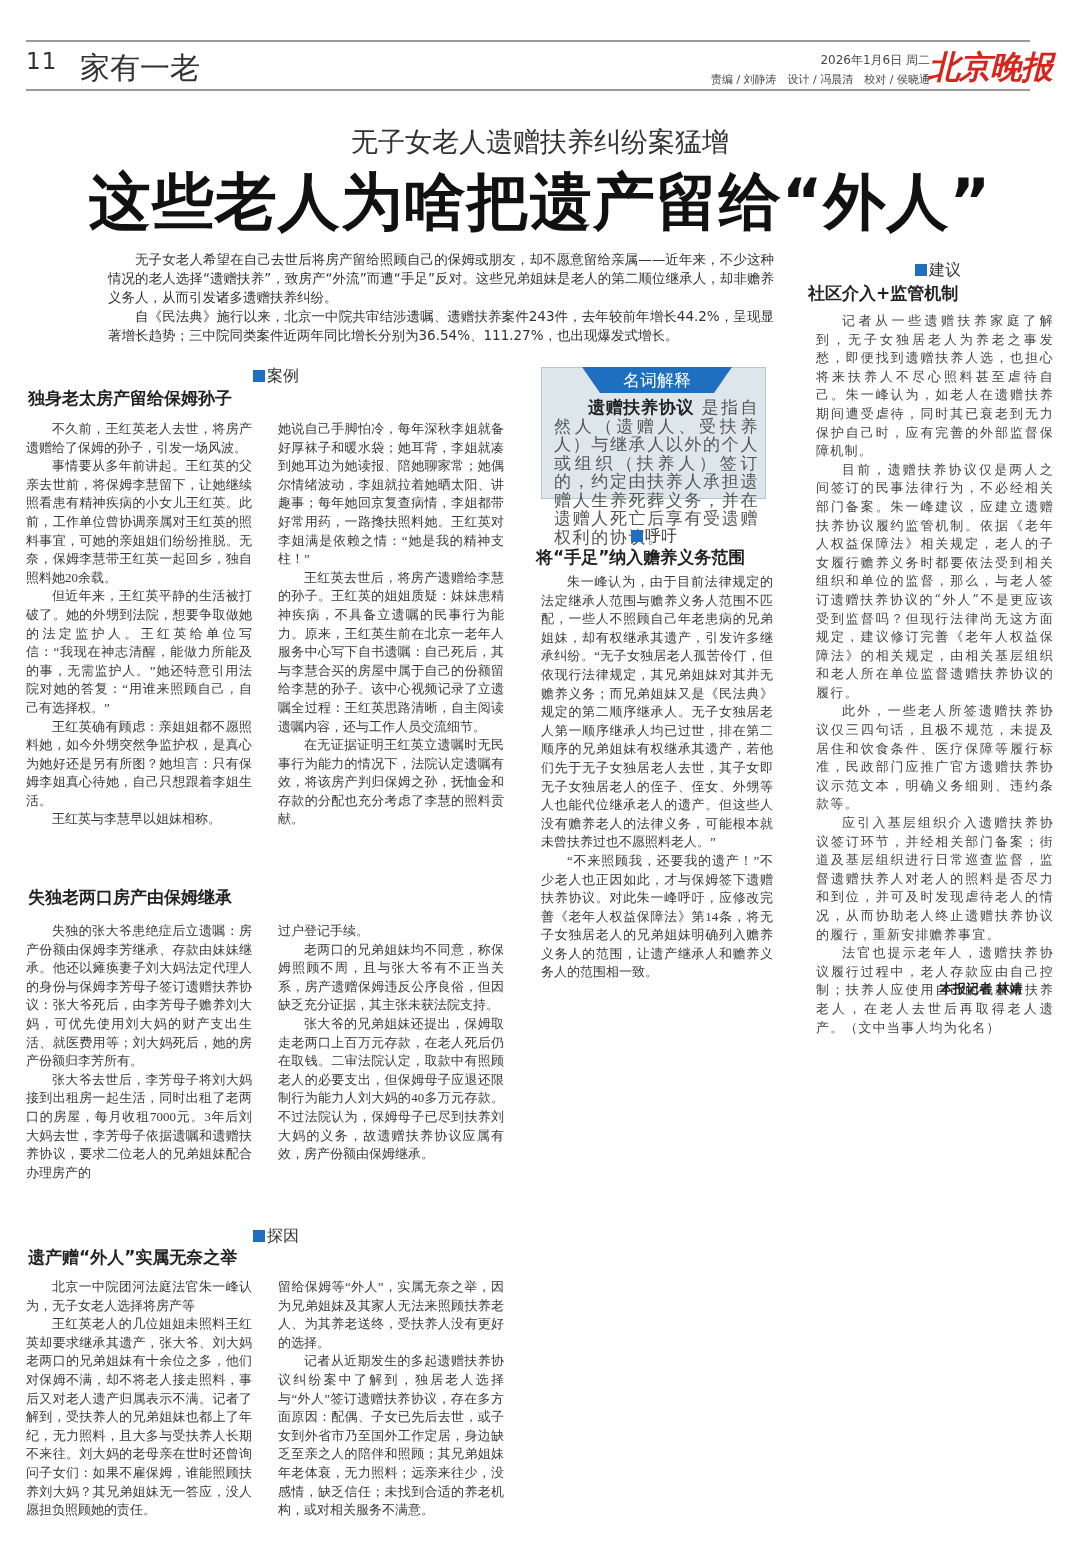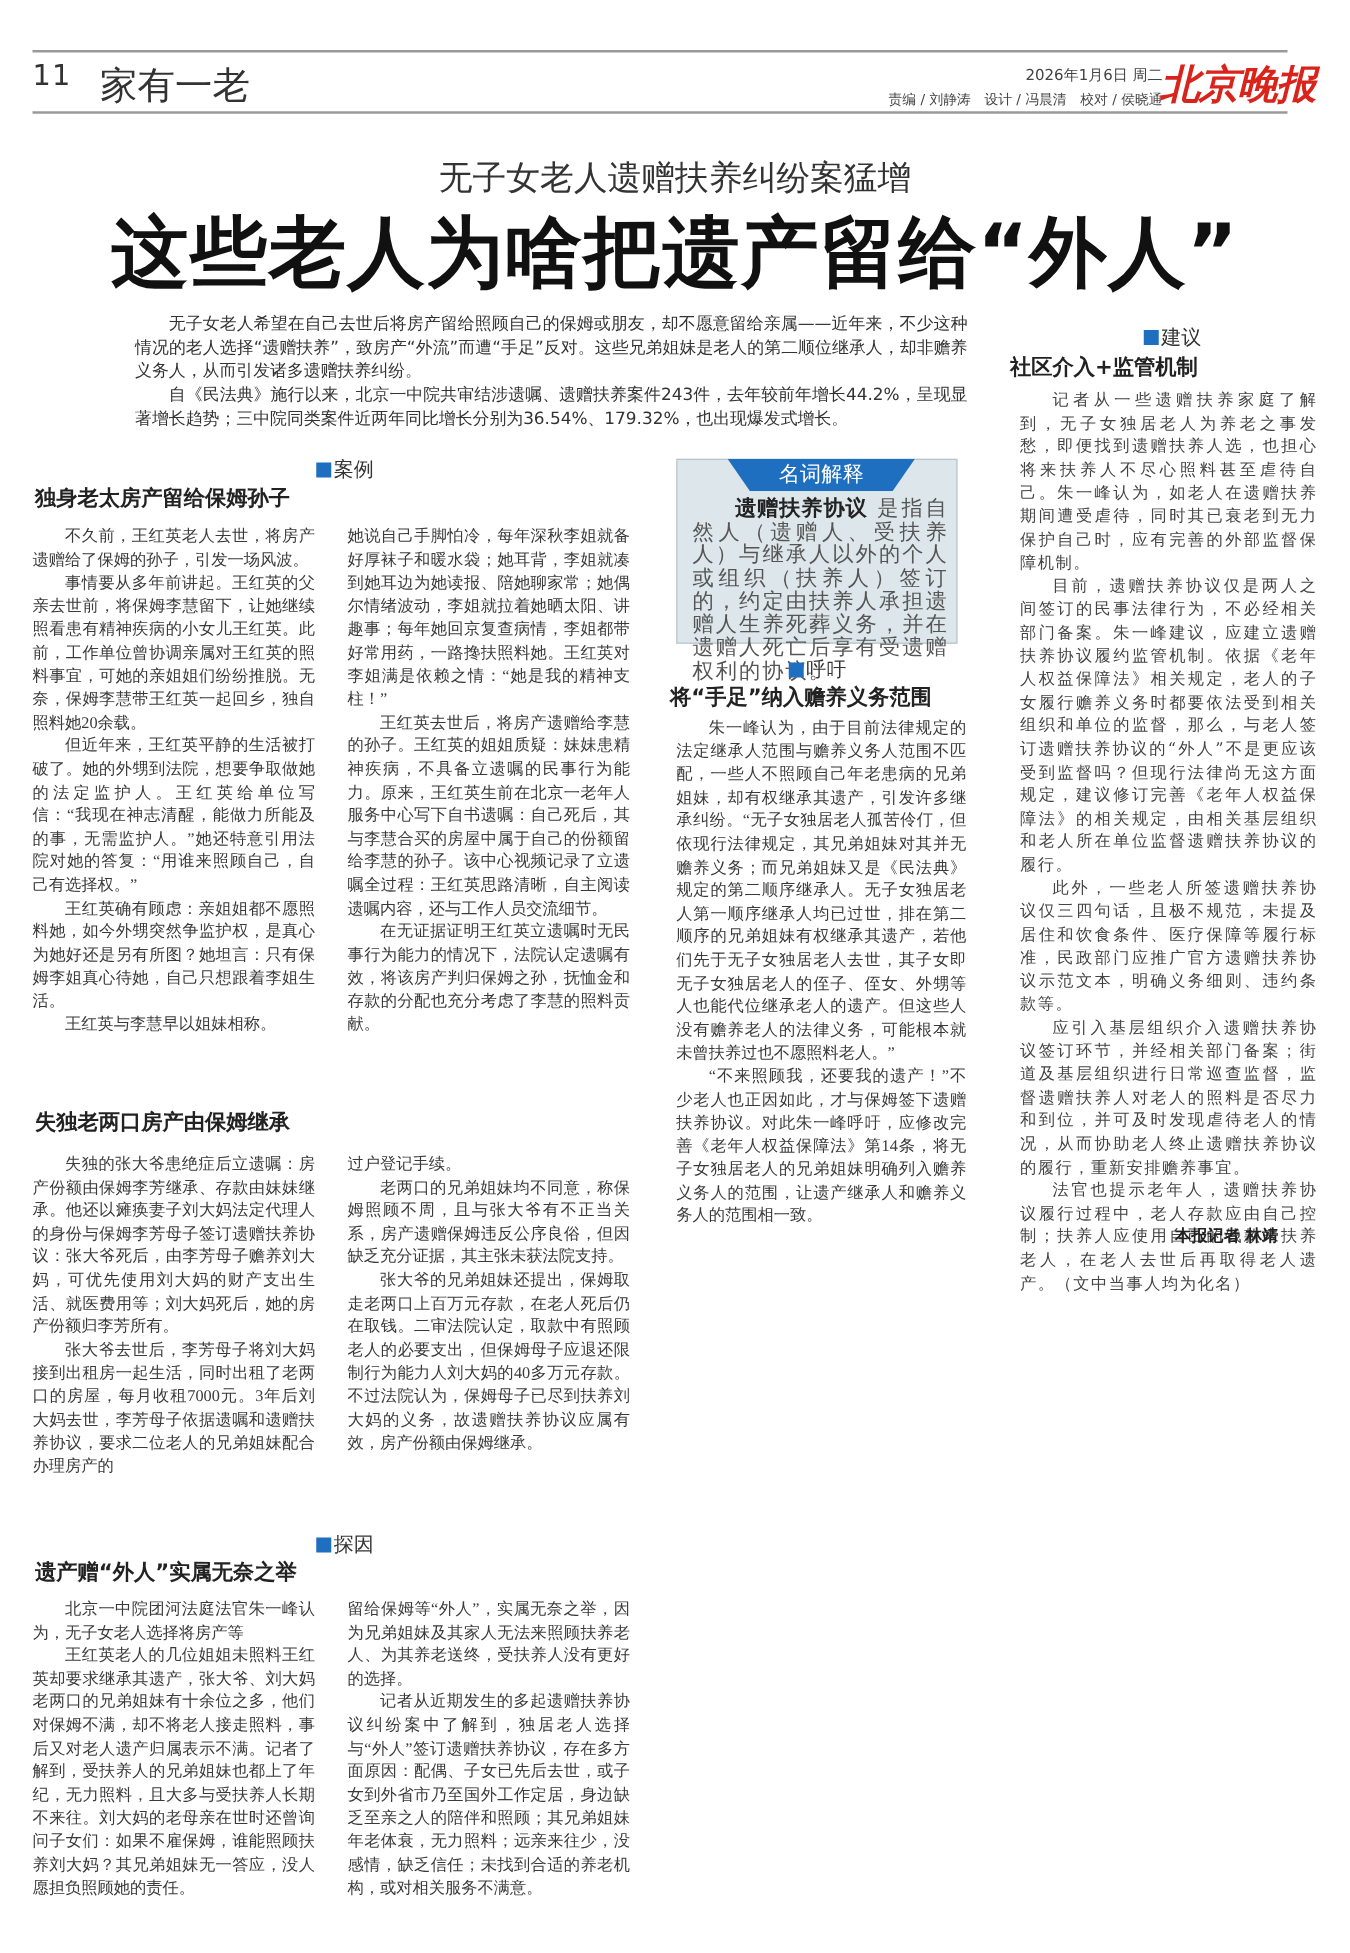--- a/index.html
+++ b/index.html
@@ -17,21 +17,21 @@
   .logo { right: 28px; top: 46px; font-family: "DejaVu Serif", serif; font-size: 32px; color: #d9241c; font-weight: bold; font-style: italic; letter-spacing: -1px; }
   .subhead { left: 0; width: 1080px; top: 124px; text-align: center; font-size: 27px; color: #333; }
   .headline { left: 0; width: 1080px; top: 160px; text-align: center; font-size: 62px; font-weight: bold; color: #111; letter-spacing: 1px; }
   .lead { left: 108px; width: 666px; top: 250px; font-size: 13.5px; line-height: 19px; color: #333; }
   .lead p { text-indent: 2em; text-align: justify; }
   .col { position: absolute; font-size: 13px; line-height: 18.6px; color: #3a3a3a; text-align: justify; font-family: Liberation Serif, serif; }
   .col p { text-indent: 2em; }
   .tag { position: absolute; font-size: 16px; color: #333; text-align: center; }
   .tag .sq { display: inline-block; width: 12px; height: 12px; background: #1f6fc0; margin-right: 2px; vertical-align: -1px; }
   .sect-title { position: absolute; font-size: 17px; font-weight: bold; color: #222; text-align: left; }
-  .gloss { position: absolute; left: 541px; top: 367px; width: 225px; height: 148px; background: #dde6ea; border: 1px solid #b7c6cc; }
+  .gloss { position: absolute; left: 541px; top: 367px; width: 225px; height: 132px; background: #dde6ea; border: 1px solid #b7c6cc; }
   .gloss-tab { position: absolute; left: 40px; top: -1px; width: 150px; height: 26px; background: #1f6fc0; clip-path: polygon(0 0, 100% 0, 88% 100%, 12% 100%); color: #fff; font-size: 17px; text-align: center; line-height: 26px; }
   .gloss-body { position: absolute; left: 12px; top: 30px; width: 205px; font-family: "DejaVu Serif", serif; font-size: 17px; line-height: 18.5px; color: #555; letter-spacing: 1.6px; text-indent: 2em; text-align: justify; }
   .gloss-body b { color: #222; font-family: "DejaVu Sans", sans-serif; letter-spacing: 0; }
   .col.serif { font-family: "DejaVu Serif", serif; letter-spacing: 1.2px; color: #444; }
   .byline { position: absolute; left: 940px; top: 980px; font-size: 13px; font-weight: bold; color: #222; }
 </style>
 </head>
 <body>
 
 <div class="rule" style="top:40px;"></div>
@@ -40,21 +40,21 @@
 <div class="abs date">2026年1月6日 周二</div>
 <div class="abs credits">责编 / 刘静涛　设计 / 冯晨清　校对 / 侯晓通</div>
 <div class="abs logo">北京晚报</div>
 <div class="rule" style="top:89px;"></div>
 
 <div class="abs subhead">无子女老人遗赠扶养纠纷案猛增</div>
 <div class="abs headline">这些老人为啥把遗产留给“外人”</div>
 
 <div class="abs lead">
   <p>无子女老人希望在自己去世后将房产留给照顾自己的保姆或朋友，却不愿意留给亲属——近年来，不少这种情况的老人选择“遗赠扶养”，致房产“外流”而遭“手足”反对。这些兄弟姐妹是老人的第二顺位继承人，却非赡养义务人，从而引发诸多遗赠扶养纠纷。</p>
-  <p>自《民法典》施行以来，北京一中院共审结涉遗嘱、遗赠扶养案件243件，去年较前年增长44.2%，呈现显著增长趋势；三中院同类案件近两年同比增长分别为36.54%、179.32%，也出现爆发式增长。</p>
+  <p>自《民法典》施行以来，北京一中院共审结涉遗嘱、遗赠扶养案件243件，去年较前年增长44.2%，呈现显著增长趋势；三中院同类案件近两年同比增长分别为36.54%、111.27%，也出现爆发式增长。</p>
 </div>
 
 <div class="tag" style="left:28px;width:496px;top:366px;">
   <span class="sq"></span><span>案例</span>
 </div>
 <div class="sect-title" style="left:28px;width:496px;top:387px;">独身老太房产留给保姆孙子</div>
 
 <div class="col" style="left:26px;top:420px;width:226px;">
   <p>不久前，王红英老人去世，将房产遗赠给了保姆的孙子，引发一场风波。</p>
   <p>事情要从多年前讲起。王红英的父亲去世前，将保姆李慧留下，让她继续照看患有精神疾病的小女儿王红英。此前，工作单位曾协调亲属对王红英的照料事宜，可她的亲姐姐们纷纷推脱。无奈，保姆李慧带王红英一起回乡，独自照料她20余载。</p>

